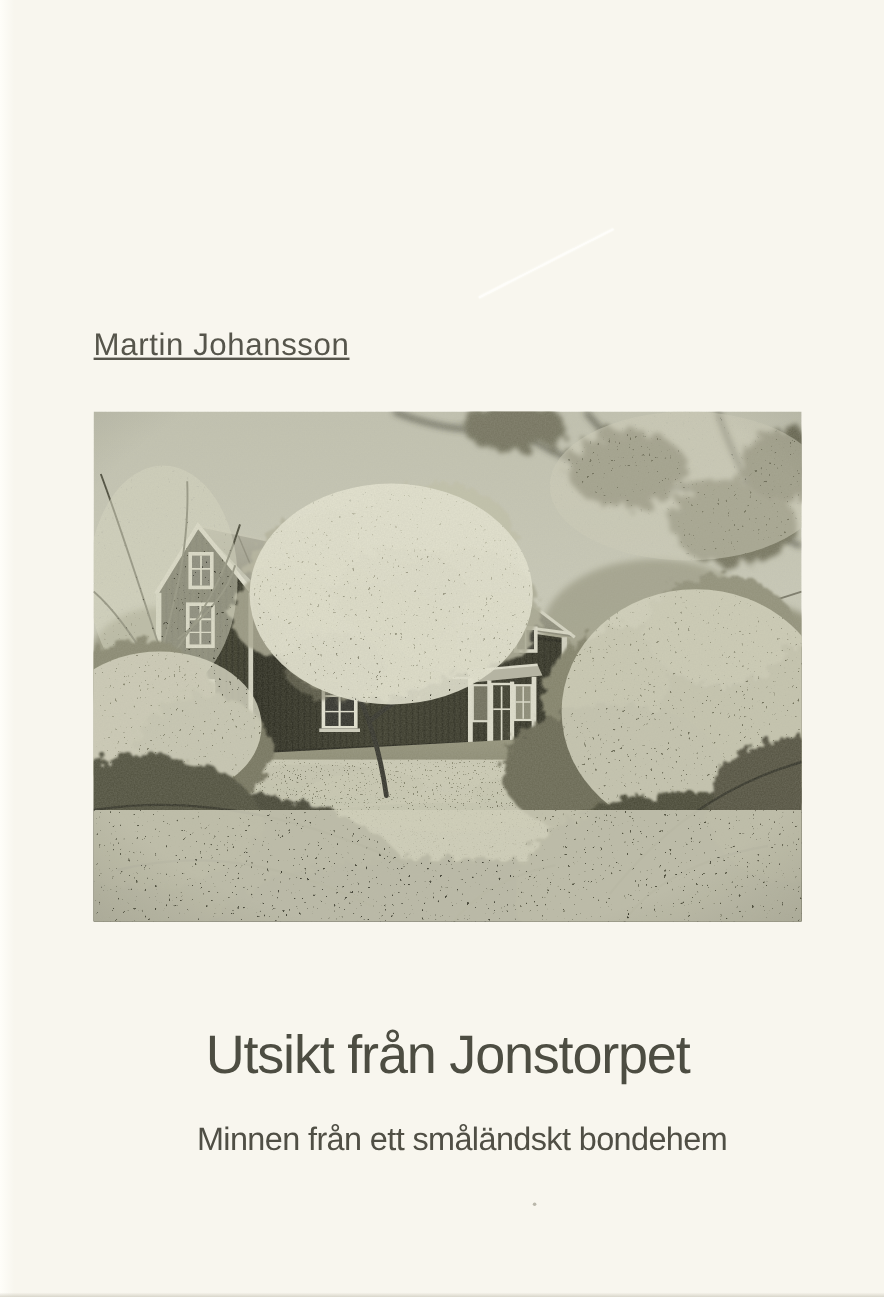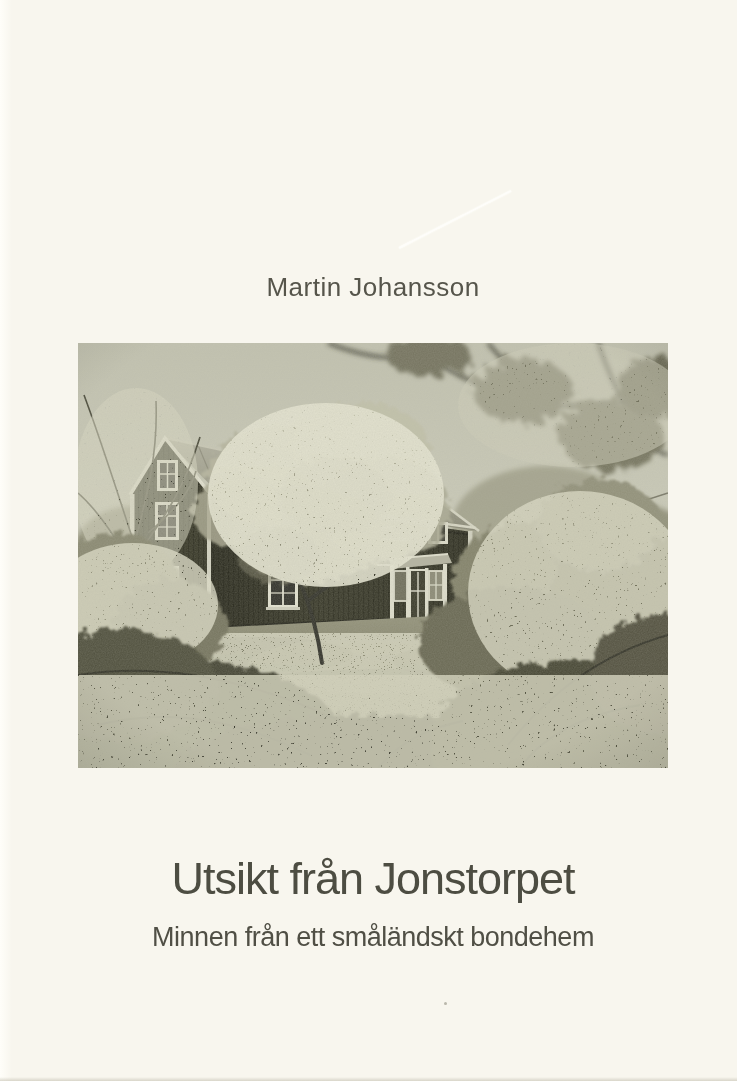--- a/index.html
+++ b/index.html
@@ -13,37 +13,37 @@
   .page-edge-left{
     position:absolute;left:0;top:0;width:12px;height:100%;
     background:linear-gradient(90deg,#fffef9 0%,rgba(255,254,249,0) 100%);
   }
   .page-edge-bottom{
     position:absolute;left:0;bottom:0;width:100%;height:4px;
     background:linear-gradient(0deg,rgba(190,186,170,0.55),rgba(190,186,170,0));
   }
   .author{
     position:absolute;top:272px;left:78px;width:590px;
-    text-align:center;
     font-size:26px;letter-spacing:0.5px;
     color:#56554b;
+    text-decoration:underline;
   }
   .photo{
     position:absolute;left:78px;top:343px;width:590px;height:425px;margin:0;
     line-height:0;
   }
   .photo svg{display:block;}
   .title{
     position:absolute;top:853px;left:78px;width:590px;margin:0;
     text-align:center;
     font-size:45px;font-weight:normal;letter-spacing:-1px;
     color:#4d4d42;
   }
   .subtitle{
-    position:absolute;top:922px;left:78px;width:590px;margin:0;
+    position:absolute;top:922px;left:78px;width:590px;margin:12px;
     text-align:center;
     font-size:27px;font-weight:400;letter-spacing:-0.5px;
     color:#504f45;
   }
   .scan-scratch{
     position:absolute;left:399px;top:247px;width:126px;height:2px;
     background:rgba(255,255,252,0.8);
     box-shadow:0 0 2px rgba(255,255,250,0.9);
     transform:rotate(-27deg);transform-origin:left center;
   }

